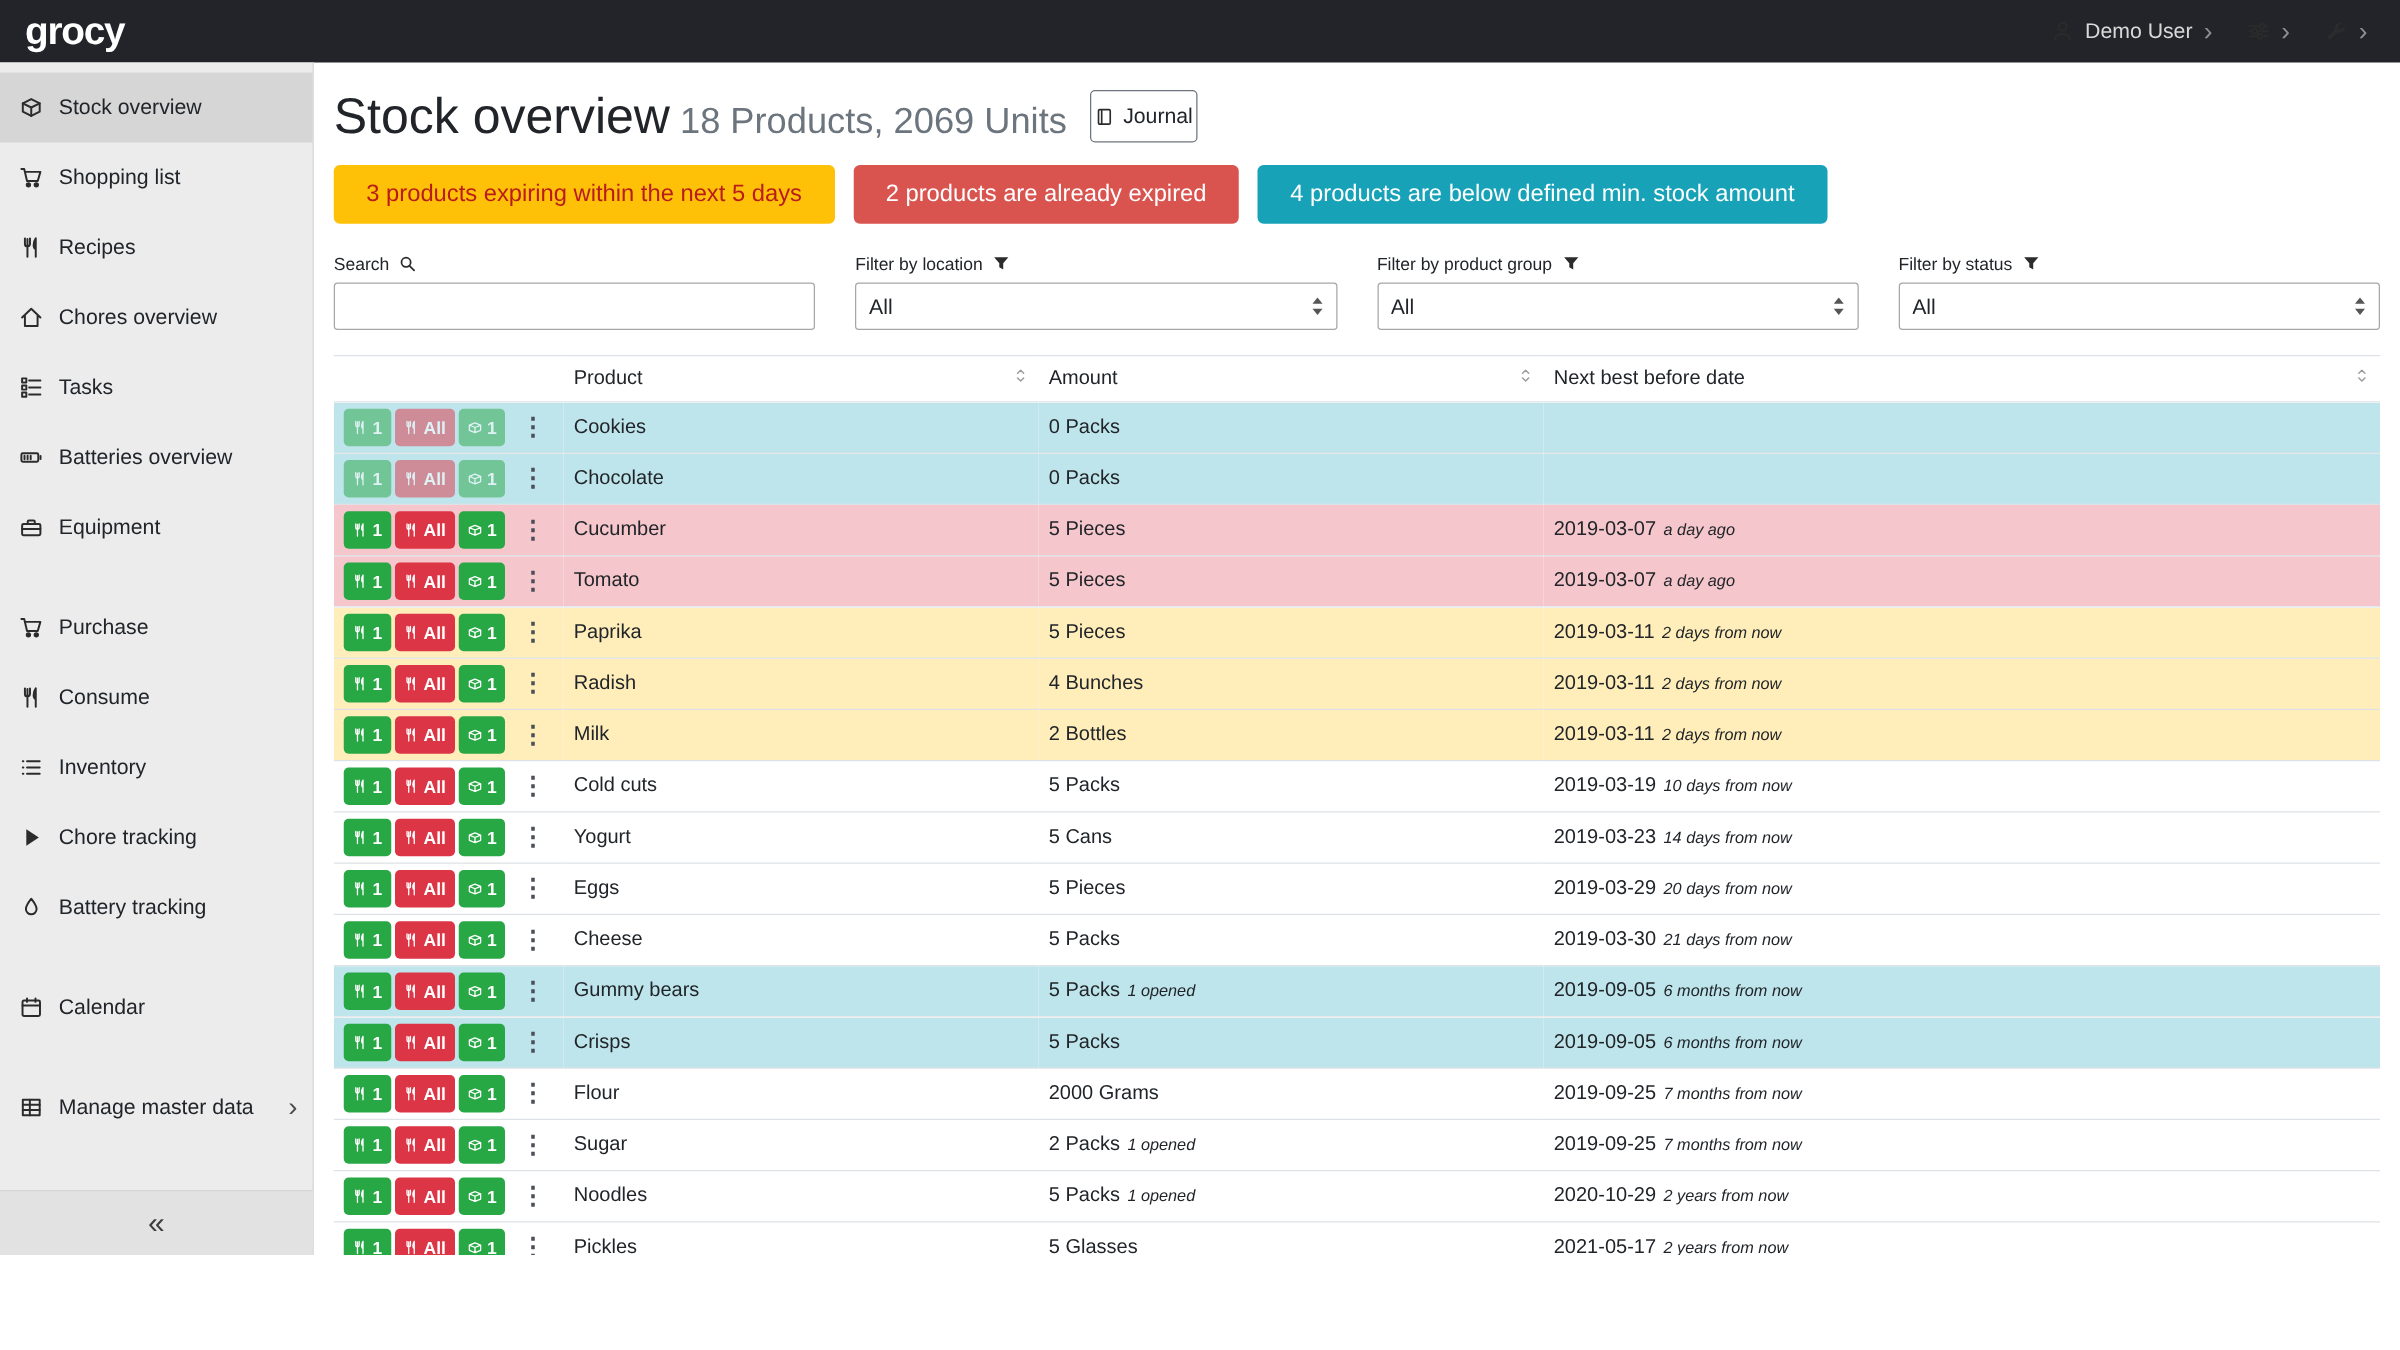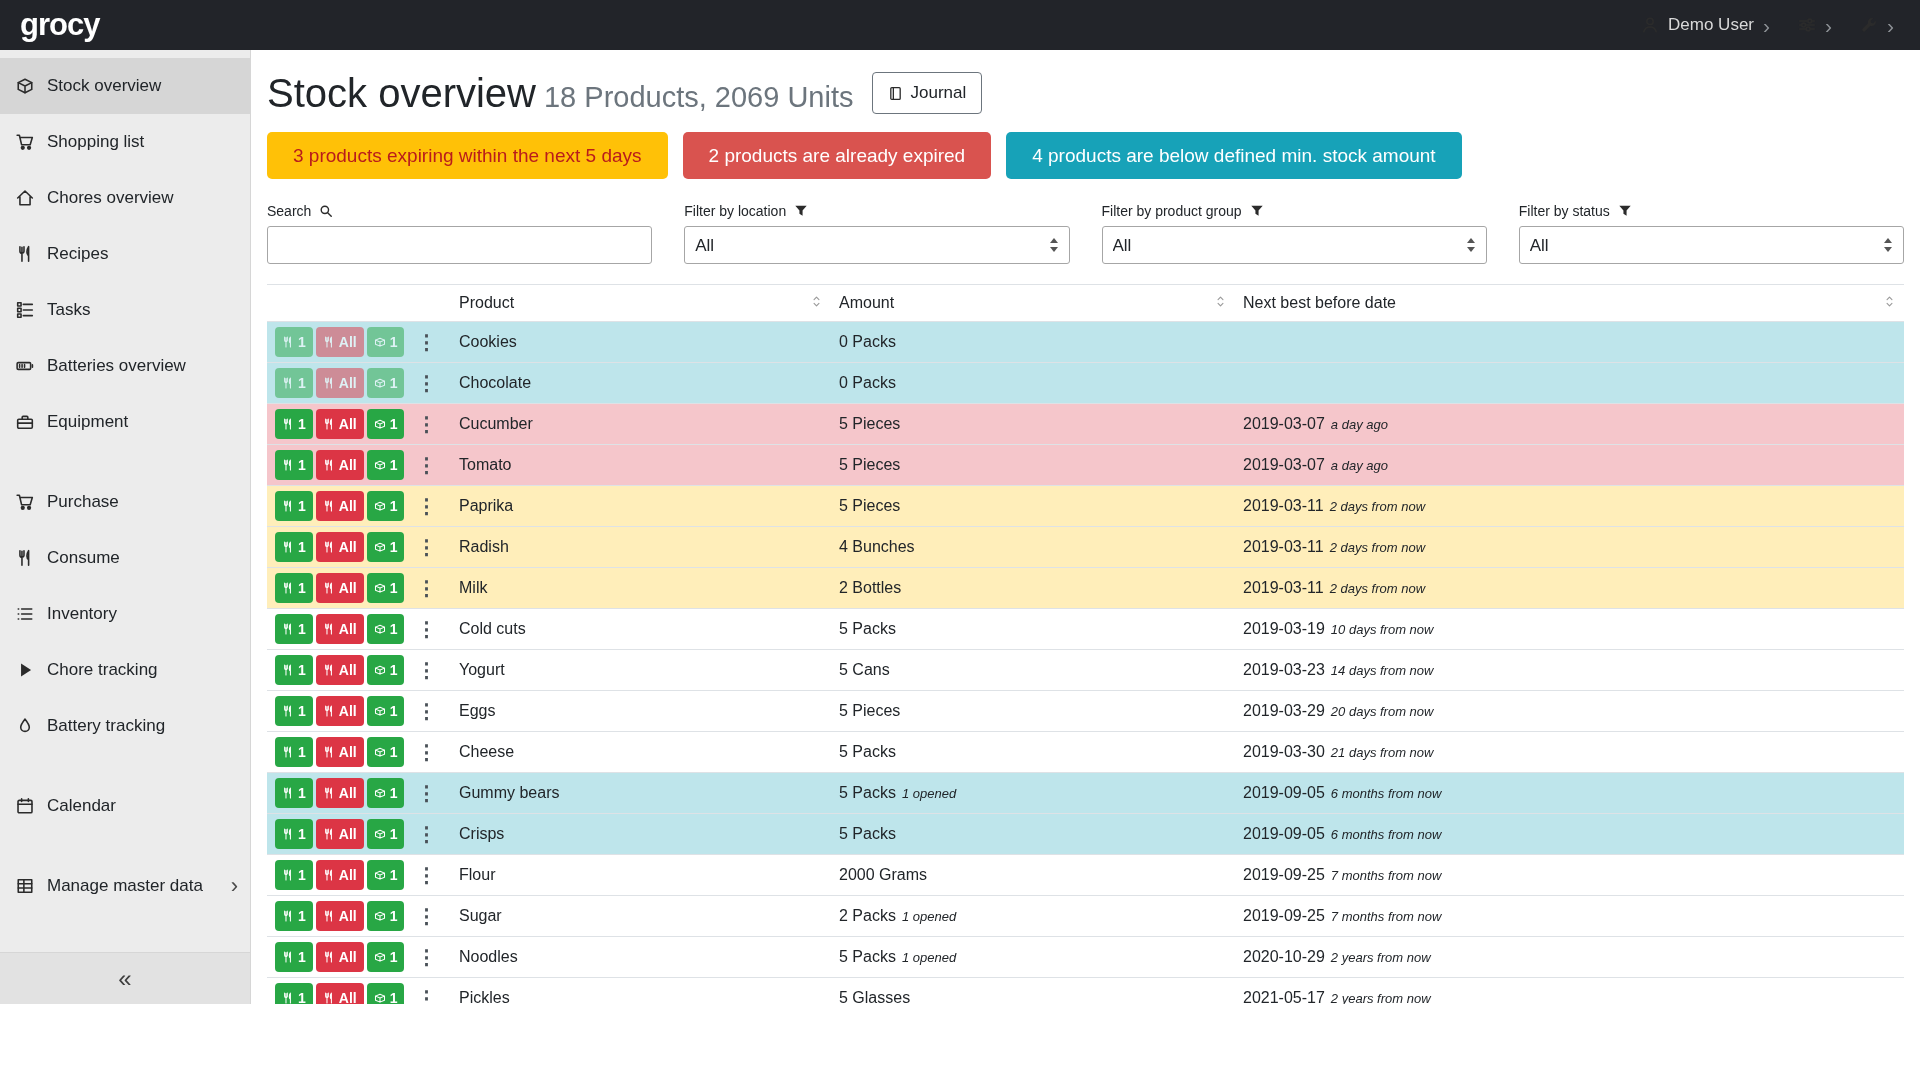--- a/index.html
+++ b/index.html
@@ -24,21 +24,21 @@
   .icn{display:inline-flex;color:#2b2b2b}
   .icn svg{width:18px;height:18px}
   .sb-chev{margin-left:auto;color:#4a4a4a;font-size:22px;line-height:1}
   .sb-footer{height:52px;background:#e2e2e2;border-top:1px solid #d6d6d6;display:flex;align-items:center;justify-content:center;font-size:24px;color:#3d3d3d;cursor:pointer}
 
   
   .content{flex:1;padding:20px 16px 0 16px;overflow:hidden}
   .page-head{display:flex;align-items:center;gap:18px;height:46px}
   h1{font-size:40px;font-weight:500;white-space:nowrap}
   h1 small{font-size:29px;color:#6c757d;font-weight:400;margin-left:8px}
-  .journal-btn{display:inline-flex;align-items:center;gap:8px;height:42px;padding:0 15px;background:#fff;border:1px solid #6c757d;border-radius:4px;font-size:17px;color:#212529;cursor:pointer;font-family:inherit}
+  .journal-btn{display:inline-flex;align-items:center;gap:8px;height:42px;padding:0 3px;background:#fff;border:1px solid #6c757d;border-radius:4px;font-size:17px;color:#212529;cursor:pointer;font-family:inherit}
   .journal-btn svg{width:15px;height:15px}
 
   .alerts{display:flex;gap:15px;margin-top:16px}
   .alert{height:47px;display:inline-flex;align-items:center;padding:0 26px;border-radius:5px;font-size:19px;cursor:pointer;white-space:nowrap}
   .alert-warning{background:var(--yellow);color:#b91c1c}
   .alert-danger{background:var(--red-alert);color:#fff}
   .alert-info{background:var(--teal);color:#fff}
 
   
   .filters{display:grid;grid-template-columns:repeat(4,1fr);gap:32px;margin-top:24px}
@@ -130,32 +130,32 @@
                 <path d="M1 2h2l2 8.5h7.6L14.5 4H4"></path>
                 <circle cx="6" cy="13.2" r="1.2" fill="currentColor"></circle>
                 <circle cx="11.6" cy="13.2" r="1.2" fill="currentColor"></circle>
               </svg>
             </span>
             <span class="sb-label">Shopping list</span>
           </div>
           <div class="sb-item">
             <span class="icn">
               <svg viewBox="0 0 16 16" fill="none" stroke="currentColor" stroke-width="1.4" stroke-linecap="round" stroke-linejoin="round">
+                <path d="M3.5 1.5v4a1.8 1.8 0 0 0 3.6 0v-4M5.3 2v12.5M11.2 14.5V9.3c-.9-.5-1.5-1.6-1.5-3.1 0-1.9.6-3.4 1.5-4.7z"></path>
+              </svg>
+            </span>
+            <span class="sb-label">Recipes</span>
+          </div>
+          <div class="sb-item">
+            <span class="icn">
+              <svg viewBox="0 0 16 16" fill="none" stroke="currentColor" stroke-width="1.4" stroke-linecap="round" stroke-linejoin="round">
                 <path d="M1.5 8 8 1.8 14.5 8M3.5 7v7h9V7"></path>
               </svg>
             </span>
             <span class="sb-label">Chores overview</span>
-          </div>
-          <div class="sb-item">
-            <span class="icn">
-              <svg viewBox="0 0 16 16" fill="none" stroke="currentColor" stroke-width="1.4" stroke-linecap="round" stroke-linejoin="round">
-                <path d="M3.5 1.5v4a1.8 1.8 0 0 0 3.6 0v-4M5.3 2v12.5M11.2 14.5V9.3c-.9-.5-1.5-1.6-1.5-3.1 0-1.9.6-3.4 1.5-4.7z"></path>
-              </svg>
-            </span>
-            <span class="sb-label">Recipes</span>
           </div>
           <div class="sb-item">
             <span class="icn">
               <svg viewBox="0 0 16 16" fill="none" stroke="currentColor" stroke-width="1.4" stroke-linecap="round" stroke-linejoin="round">
                 <rect x="1.5" y="1.5" width="3" height="3"></rect>
                 <path d="M6.5 3h8"></path>
                 <rect x="1.5" y="6.5" width="3" height="3"></rect>
                 <path d="M6.5 8h8"></path>
                 <rect x="1.5" y="11.5" width="3" height="3"></rect>
                 <path d="M6.5 13h8"></path>

